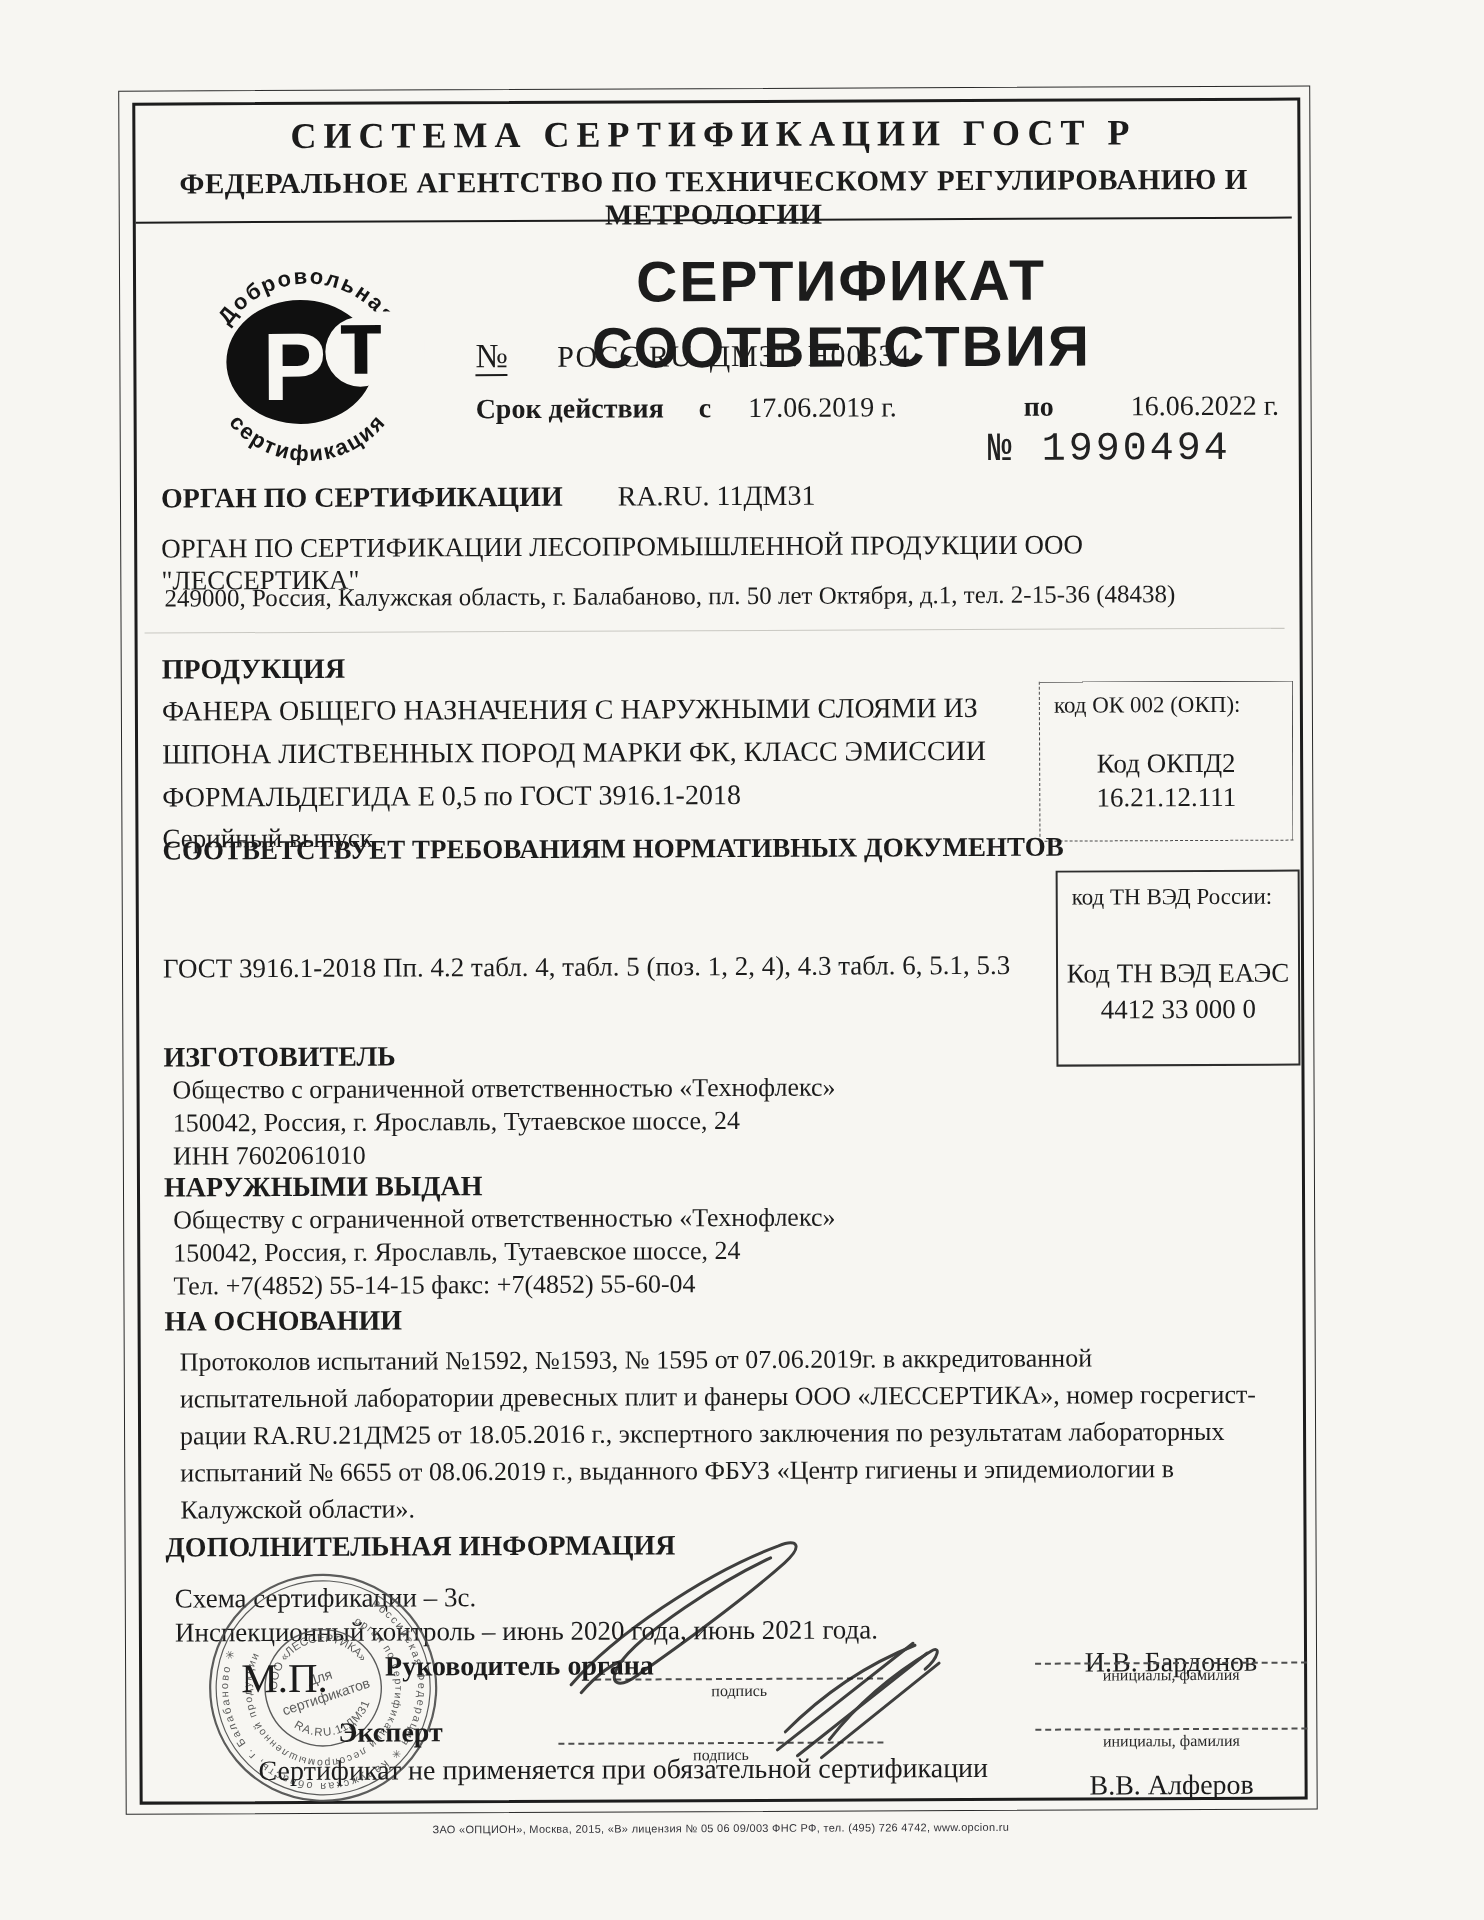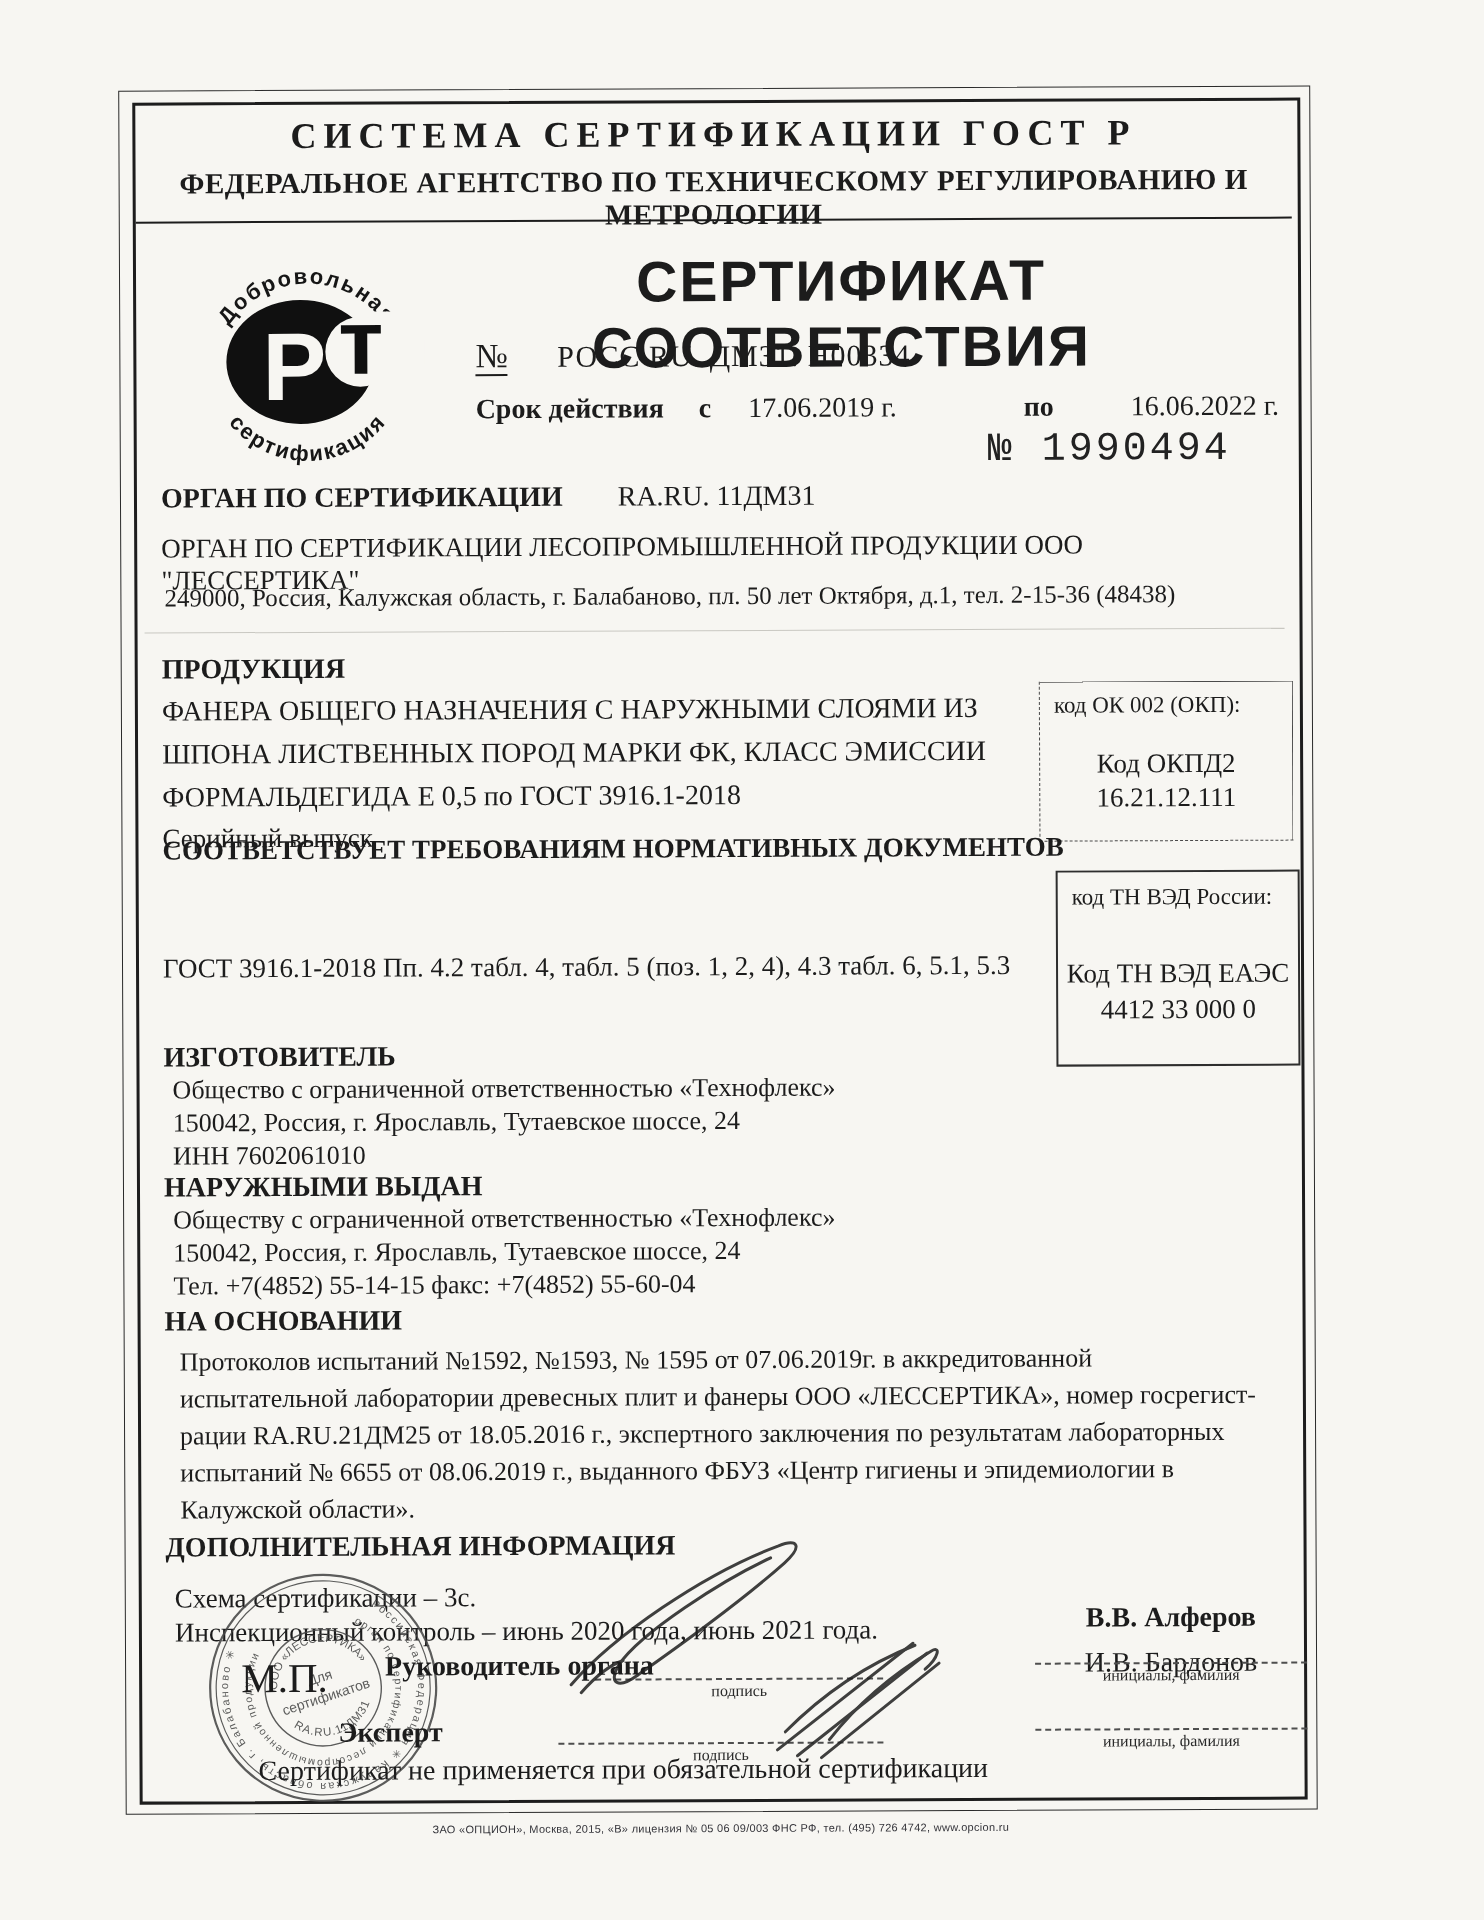--- a/index.html
+++ b/index.html
@@ -160,21 +160,21 @@
   <div class="abs b serif28" style="left:382px;top:1648px;">Руководитель органа</div>
   <div class="sigline" style="left:592px;top:1678px;width:288px;"></div>
   <div class="abs ctr caption" style="left:592px;top:1682px;width:288px;">подпись</div>
   <div class="abs ctr serif28" style="left:1032px;top:1624px;width:272px;margin-top:23px;">И.В. Бардонов</div>
   <div class="sigline" style="left:1032px;top:1664px;width:272px;"></div>
   <div class="abs ctr caption" style="left:1032px;top:1668px;width:272px;">инициалы, фамилия</div>
 
   <div class="abs b serif28" style="left:335px;top:1714px;">Эксперт</div>
   <div class="sigline" style="left:555px;top:1742px;width:325px;"></div>
   <div class="abs ctr caption" style="left:555px;top:1746px;width:325px;">подпись</div>
-  <div class="abs ctr serif28" style="left:1032px;top:1602px;width:272px;font-weight:bold;">В.В. Алферов</div>
+  <div class="abs ctr serif28" style="left:1032px;top:1770px;width:272px;">В.В. Алферов</div>
   <div class="sigline" style="left:1032px;top:1730px;width:272px;"></div>
   <div class="abs ctr caption" style="left:1032px;top:1734px;width:272px;">инициалы, фамилия</div>
 
   <svg class="abs" style="left:550px;top:1532px;" width="280" height="175" viewBox="0 0 280 175">
     <g fill="none" stroke="#1f1f1f" stroke-width="3" stroke-linecap="round" opacity="0.85">
       <path d="M18,152 C60,104 150,42 226,14 C246,6 250,15 232,31 C190,68 120,118 84,143"></path>
       <path d="M84,143 C66,156 54,152 66,132 C88,100 170,48 218,26"></path>
       <path d="M28,160 C44,142 58,132 70,128"></path>
     </g>
   </svg>

